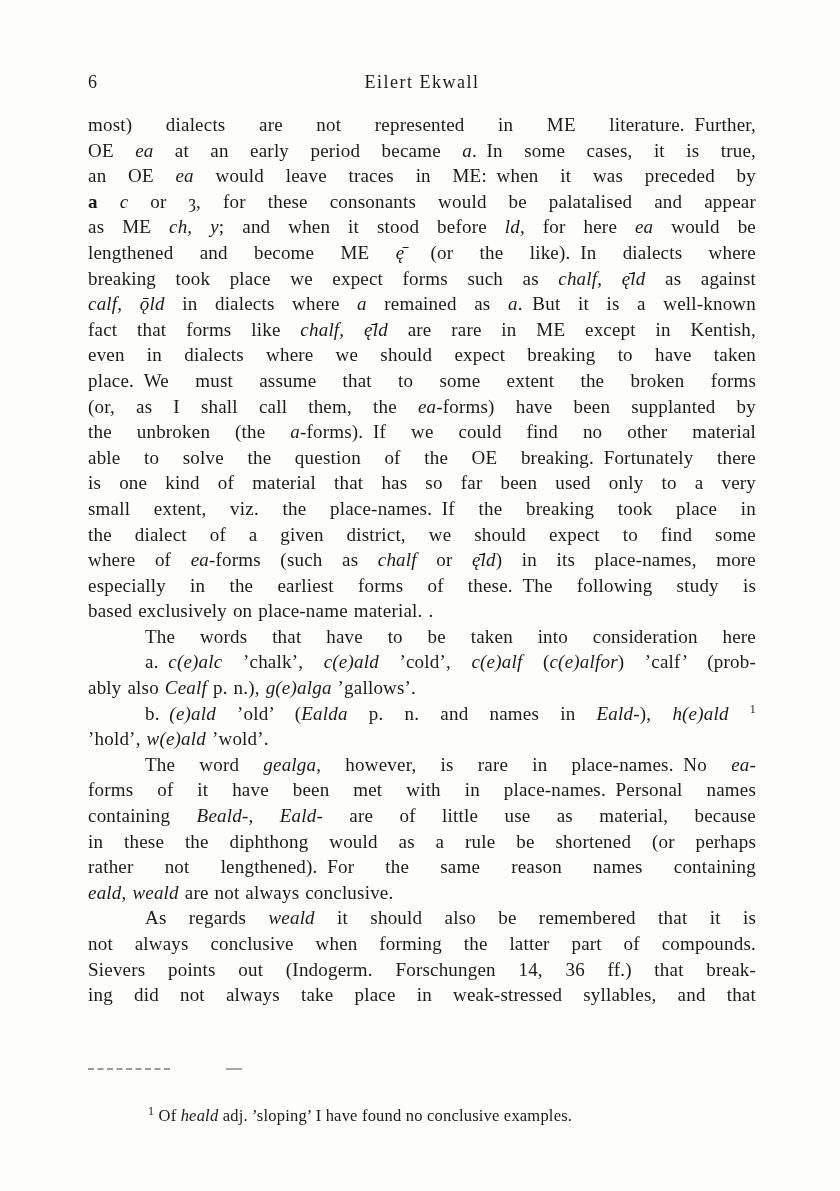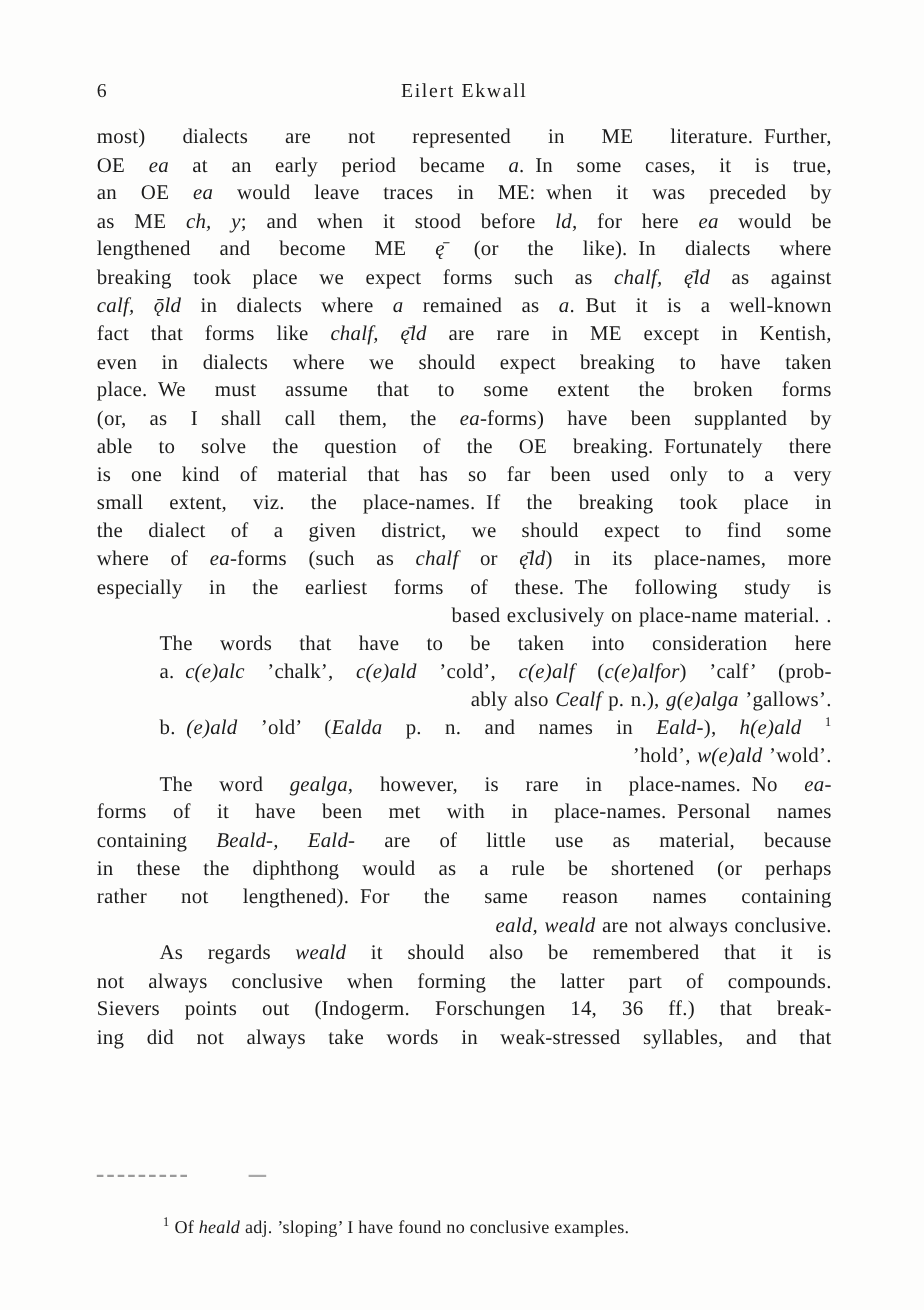--- a/index.html
+++ b/index.html
@@ -48,21 +48,21 @@
     word-spacing: 1px;
   }
   .line {
     height: 25.6px;
     white-space: normal;
     text-align: justify;
     text-align-last: justify;
     text-justify: inter-word;
   }
   .line.nj {
-    text-align: right;
+    text-align: left;
     text-align-last: auto;
     font-family: Liberation Serif, serif;
   }
   .line.indent {
     text-indent: 57px;
   }
   .i { font-style: italic; }
   .b { font-weight: bold; }
   sup {
     font-size: 12px;
@@ -108,28 +108,30 @@
 
   <div id="header">
     <span id="page-number">6</span>
     <span id="running-head">Eilert Ekwall</span>
   </div>
 
   <div id="body-lines">
       <div class="line"><span>most) dialects are not represented in ME literature. Further,</span></div>
       <div class="line"><span>OE </span><span class="i">ea</span><span> at an early period became </span><span class="i">a</span><span>. In some cases, it is true,</span></div>
       <div class="line"><span>an OE </span><span class="i">ea</span><span> would leave traces in ME: when it was preceded by</span></div>
+      <div class="line"><span class="b">a</span><span> </span><span class="i">c</span><span> or ȝ, for these consonants would be palatalised and appear</span></div>
       <div class="line"><span>as ME </span><span class="i">ch, y</span><span>; and when it stood before </span><span class="i">ld</span><span>, for here </span><span class="i">ea</span><span> would be</span></div>
       <div class="line"><span>lengthened and become ME </span><span class="i">ę̄</span><span> (or the like). In dialects where</span></div>
       <div class="line"><span>breaking took place we expect forms such as </span><span class="i">chalf, ę̄ld</span><span> as against</span></div>
       <div class="line"><span class="i">calf, ǭld</span><span> in dialects where </span><span class="i">a</span><span> remained as </span><span class="i">a</span><span>. But it is a well-known</span></div>
       <div class="line"><span>fact that forms like </span><span class="i">chalf, ę̄ld</span><span> are rare in ME except in Kentish,</span></div>
       <div class="line"><span>even in dialects where we should expect breaking to have taken</span></div>
       <div class="line"><span>place. We must assume that to some extent the broken forms</span></div>
       <div class="line"><span>(or, as I shall call them, the </span><span class="i">ea</span><span>-forms) have been supplanted by</span></div>
+      <div class="line"><span>the unbroken (the </span><span class="i">a</span><span>-forms). If we could find no other material</span></div>
       <div class="line"><span>able to solve the question of the OE breaking. Fortunately there</span></div>
       <div class="line"><span>is one kind of material that has so far been used only to a very</span></div>
       <div class="line"><span>small extent, viz. the place-names. If the breaking took place in</span></div>
       <div class="line"><span>the dialect of a given district, we should expect to find some</span></div>
       <div class="line"><span>where of </span><span class="i">ea</span><span>-forms (such as </span><span class="i">chalf</span><span> or </span><span class="i">ę̄ld</span><span>) in its place-names, more</span></div>
       <div class="line"><span>especially in the earliest forms of these. The following study is</span></div>
       <div class="line nj"><span>based exclusively on place-name material. .</span></div>
       <div class="line indent"><span>The words that have to be taken into consideration here</span></div>
       <div class="line indent"><span>a. </span><span class="i">c(e)alc</span><span> ’chalk’, </span><span class="i">c(e)ald</span><span> ’cold’, </span><span class="i">c(e)alf</span><span> (</span><span class="i">c(e)alfor</span><span>) ’calf’ (prob-</span></div>
       <div class="line nj"><span>ably also </span><span class="i">Cealf</span><span> p. n.), </span><span class="i">g(e)alga</span><span> ’gallows’.</span></div>
@@ -137,21 +139,21 @@
       <div class="line nj"><span>’hold’, </span><span class="i">w(e)ald</span><span> ’wold’.</span></div>
       <div class="line indent"><span>The word </span><span class="i">gealga</span><span>, however, is rare in place-names. No </span><span class="i">ea</span><span>-</span></div>
       <div class="line"><span>forms of it have been met with in place-names. Personal names</span></div>
       <div class="line"><span>containing </span><span class="i">Beald-, Eald-</span><span> are of little use as material, because</span></div>
       <div class="line"><span>in these the diphthong would as a rule be shortened (or perhaps</span></div>
       <div class="line"><span>rather not lengthened). For the same reason names containing</span></div>
       <div class="line nj"><span class="i">eald, weald</span><span> are not always conclusive.</span></div>
       <div class="line indent"><span>As regards </span><span class="i">weald</span><span> it should also be remembered that it is</span></div>
       <div class="line"><span>not always conclusive when forming the latter part of compounds.</span></div>
       <div class="line"><span>Sievers points out (Indogerm. Forschungen 14, 36 ff.) that break-</span></div>
-      <div class="line"><span>ing did not always take words in weak-stressed syllables, and that</span></div>
+      <div class="line"><span>ing did not always take place in weak-stressed syllables, and that</span></div>
     </div>
 
   <div id="footnote-separator">
     <div class="dashes"></div>
     <div class="dash2"></div>
   </div>
 
   <div id="footnote"><sup>1</sup><span> Of </span><span class="i">heald</span><span> adj. ’sloping’ I have found no conclusive examples.</span></div>
 
 </div>

